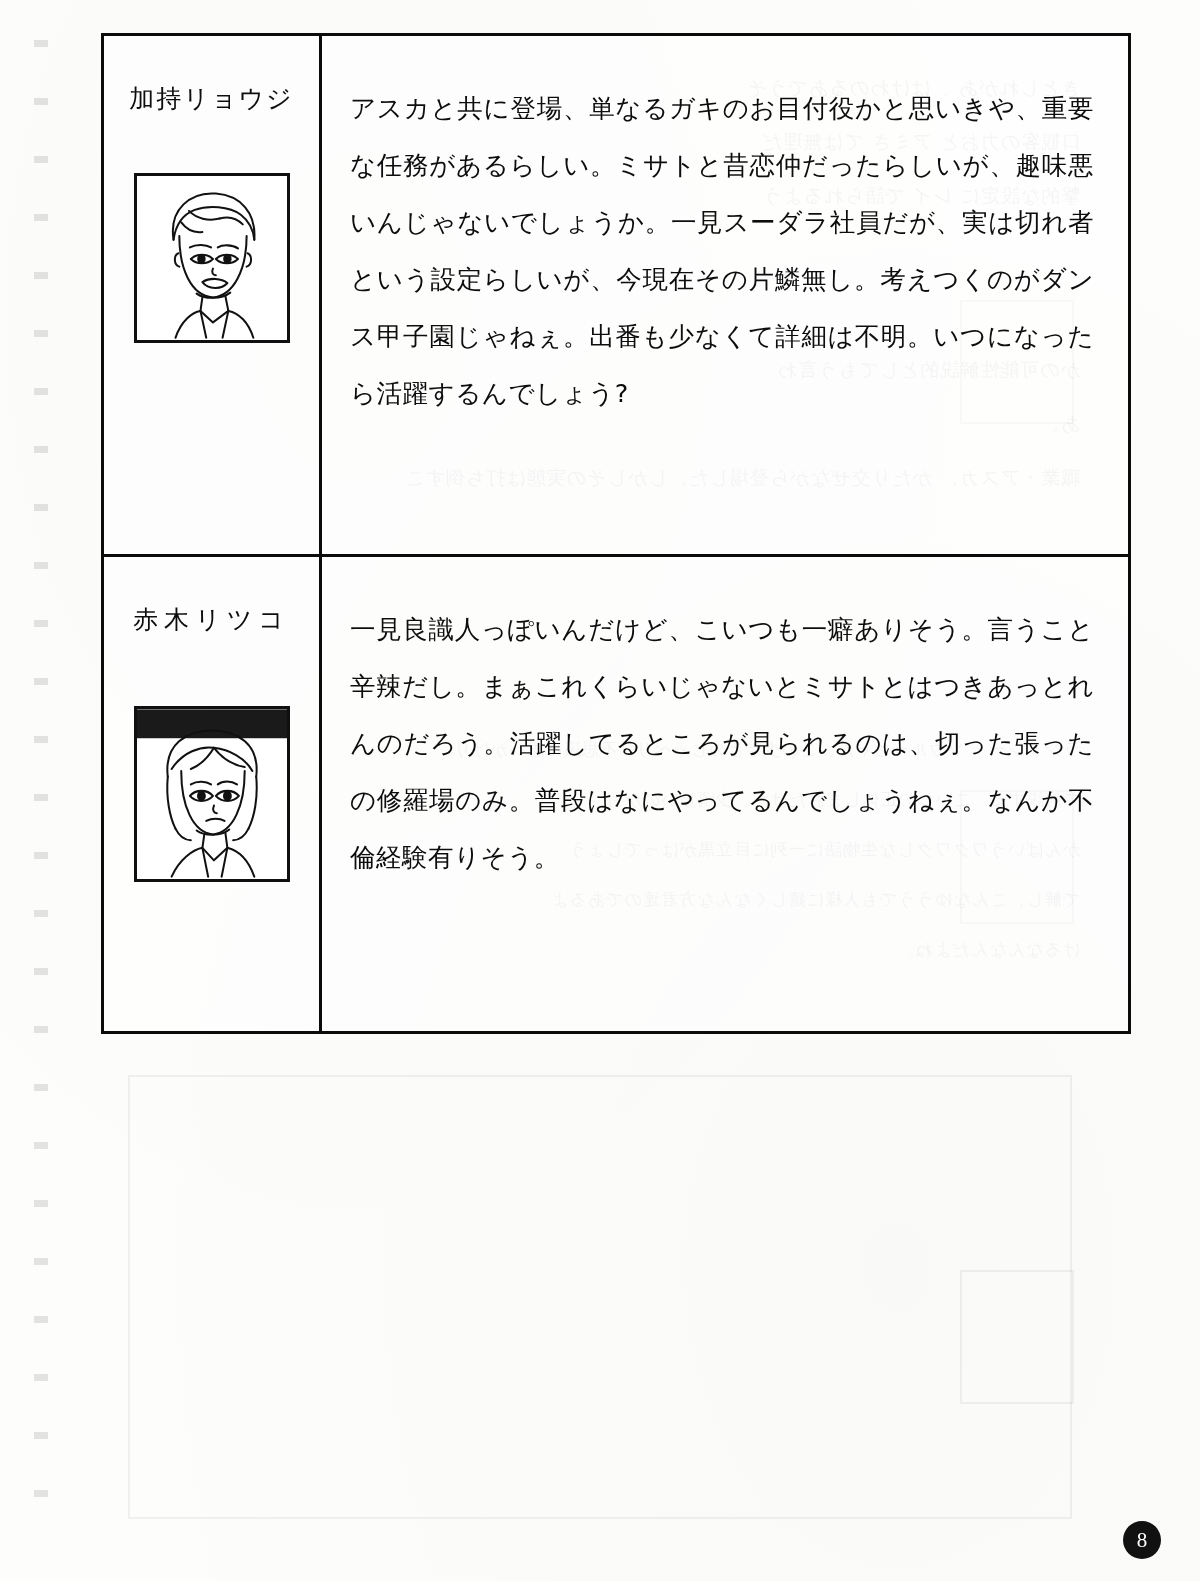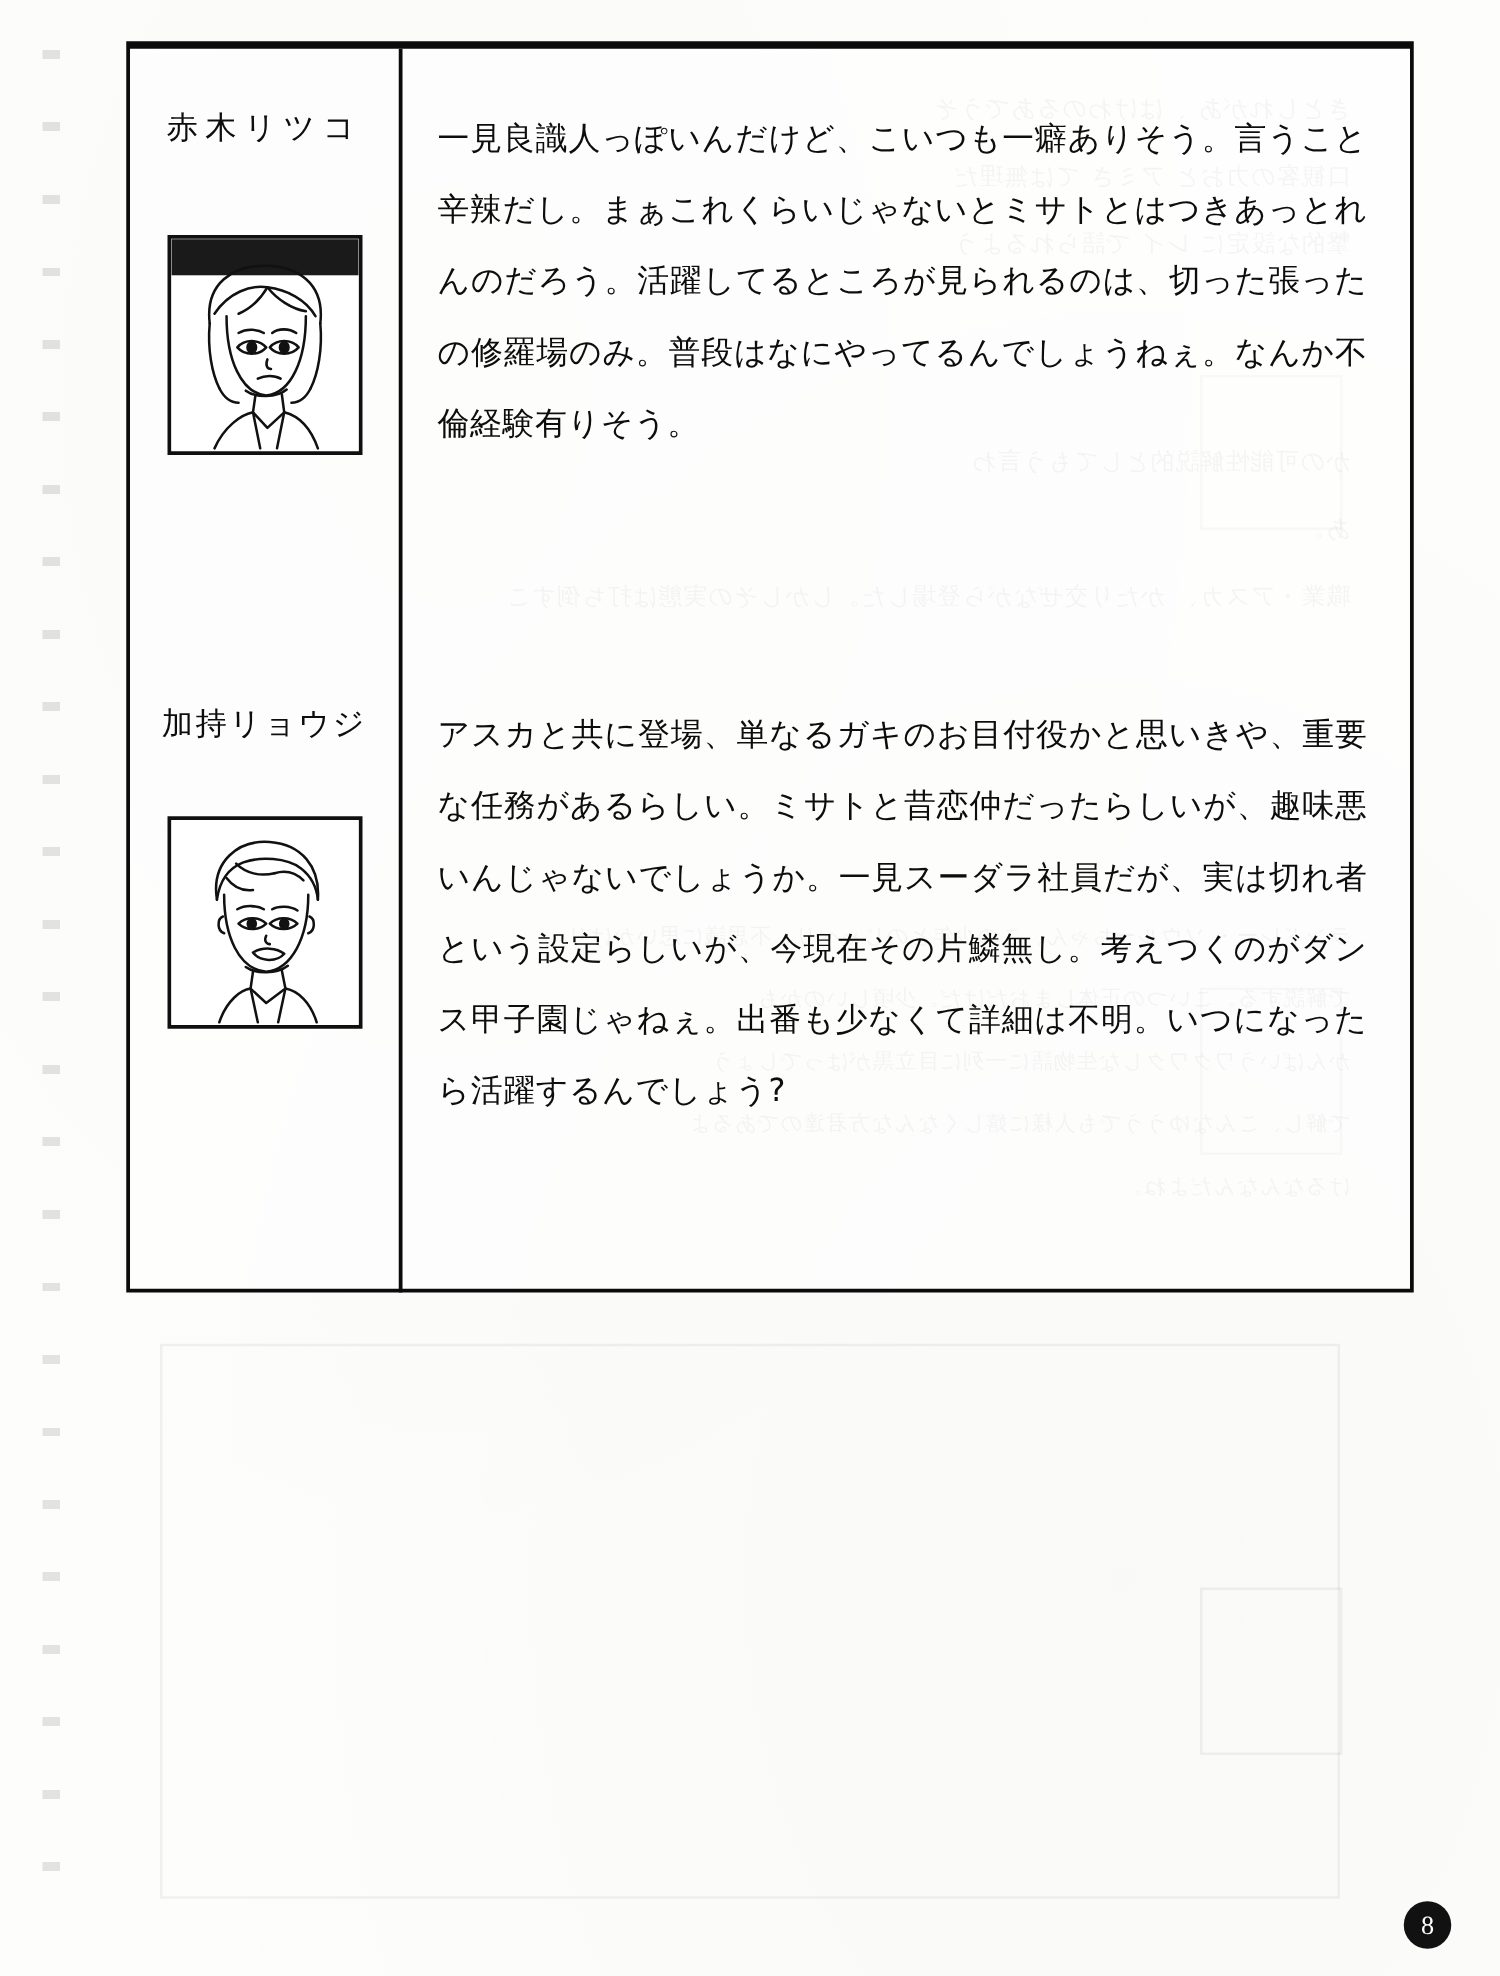--- a/index.html
+++ b/index.html
@@ -173,20 +173,69 @@
     </div>
   </div>
 
   <div class="bleed-box" style="left:960px; top:300px; width:110px; height:120px;"></div>
   <div class="bleed-box" style="left:960px; top:790px; width:110px; height:130px;"></div>
   <div class="bleed-box" style="left:960px; top:1270px; width:110px; height:130px;"></div>
   <div class="bleed-box" style="left:128px; top:1075px; width:940px; height:440px;"></div>
 
   <div class="table">
 
+    <div class="row row-1">
+      <div class="cell-left">
+        <div class="name">加持リョウジ</div>
+        <div class="portrait">
+          <svg viewBox="0 0 156 170" xmlns="http://www.w3.org/2000/svg">
+            <rect x="0" y="0" width="156" height="170" fill="#ffffff"></rect>
+            <g fill="none" stroke="#111" stroke-width="2.1" stroke-linecap="round" stroke-linejoin="round">
+
+              <path d="M38 66 C33 34 56 16 82 18 C108 20 124 38 122 66"></path>
+              <path d="M38 66 C40 52 47 40 60 35 C74 30 96 31 108 40 C117 47 121 56 122 66"></path>
+
+              <path d="M54 36 C62 44 74 47 86 44"></path>
+              <path d="M86 44 C96 41 104 44 110 50"></path>
+              <path d="M46 48 C52 56 60 59 68 58"></path>
+
+              <path d="M44 62 C44 96 56 124 79 126 C100 124 114 98 114 62"></path>
+
+              <path d="M43 80 C38 82 38 92 44 94"></path>
+              <path d="M115 80 C120 82 120 92 114 94"></path>
+
+              <path d="M55 74 C62 70 72 71 77 74"></path>
+              <path d="M84 74 C89 71 99 71 105 75"></path>
+
+              <path d="M56 86 C62 80 73 80 79 86 C73 92 62 92 56 86 Z"></path>
+              <path d="M82 86 C88 80 99 80 105 86 C99 92 88 92 82 86 Z"></path>
+
+              <ellipse cx="67" cy="86" rx="4.4" ry="5" fill="#111" stroke="none"></ellipse>
+              <ellipse cx="94" cy="86" rx="4.4" ry="5" fill="#111" stroke="none"></ellipse>
+
+              <path d="M79 96 C77 100 79 103 82 103"></path>
+
+              <path d="M68 110 C76 105 88 106 94 111 C88 118 74 118 68 110 Z"></path>
+
+              <path d="M62 122 C70 128 88 128 97 121"></path>
+
+              <path d="M68 126 L66 140"></path>
+              <path d="M92 125 L95 140"></path>
+              <path d="M40 168 C46 150 58 141 66 140 L79 152 L95 140 C106 142 116 152 121 168"></path>
+              <path d="M66 140 L72 168"></path>
+              <path d="M95 140 L89 168"></path>
+            </g>
+          </svg>
+        </div>
+      </div>
+      <div class="cell-right">
+        <div class="body-text">アスカと共に登場、単なるガキのお目付役かと思いきや、重要な任務があるらしい。ミサトと昔恋仲だったらしいが、趣味悪いんじゃないでしょうか。一見スーダラ社員だが、実は切れ者という設定らしいが、今現在その片鱗無し。考えつくのがダンス甲子園じゃねぇ。出番も少なくて詳細は不明。いつになったら活躍するんでしょう?</div>
+      </div>
+    </div>
+
     <div class="row row-2">
       <div class="cell-left">
         <div class="name name-spaced">赤木リツコ</div>
         <div class="portrait second">
           <svg viewBox="0 0 156 176" xmlns="http://www.w3.org/2000/svg">
             <rect x="0" y="0" width="156" height="176" fill="#ffffff"></rect>
 
             <rect x="0" y="0" width="156" height="30" fill="#1a1a1a"></rect>
             <g fill="none" stroke="#111" stroke-width="2.1" stroke-linecap="round" stroke-linejoin="round">
 
@@ -224,66 +273,17 @@
               <path d="M94 144 L88 174"></path>
             </g>
           </svg>
         </div>
       </div>
       <div class="cell-right">
         <div class="body-text">一見良識人っぽいんだけど、こいつも一癖ありそう。言うこと辛辣だし。まぁこれくらいじゃないとミサトとはつきあっとれんのだろう。活躍してるところが見られるのは、切った張ったの修羅場のみ。普段はなにやってるんでしょうねぇ。なんか不倫経験有りそう。</div>
       </div>
     </div>
 
-    <div class="row row-1">
-      <div class="cell-left">
-        <div class="name">加持リョウジ</div>
-        <div class="portrait">
-          <svg viewBox="0 0 156 170" xmlns="http://www.w3.org/2000/svg">
-            <rect x="0" y="0" width="156" height="170" fill="#ffffff"></rect>
-            <g fill="none" stroke="#111" stroke-width="2.1" stroke-linecap="round" stroke-linejoin="round">
-
-              <path d="M38 66 C33 34 56 16 82 18 C108 20 124 38 122 66"></path>
-              <path d="M38 66 C40 52 47 40 60 35 C74 30 96 31 108 40 C117 47 121 56 122 66"></path>
-
-              <path d="M54 36 C62 44 74 47 86 44"></path>
-              <path d="M86 44 C96 41 104 44 110 50"></path>
-              <path d="M46 48 C52 56 60 59 68 58"></path>
-
-              <path d="M44 62 C44 96 56 124 79 126 C100 124 114 98 114 62"></path>
-
-              <path d="M43 80 C38 82 38 92 44 94"></path>
-              <path d="M115 80 C120 82 120 92 114 94"></path>
-
-              <path d="M55 74 C62 70 72 71 77 74"></path>
-              <path d="M84 74 C89 71 99 71 105 75"></path>
-
-              <path d="M56 86 C62 80 73 80 79 86 C73 92 62 92 56 86 Z"></path>
-              <path d="M82 86 C88 80 99 80 105 86 C99 92 88 92 82 86 Z"></path>
-
-              <ellipse cx="67" cy="86" rx="4.4" ry="5" fill="#111" stroke="none"></ellipse>
-              <ellipse cx="94" cy="86" rx="4.4" ry="5" fill="#111" stroke="none"></ellipse>
-
-              <path d="M79 96 C77 100 79 103 82 103"></path>
-
-              <path d="M68 110 C76 105 88 106 94 111 C88 118 74 118 68 110 Z"></path>
-
-              <path d="M62 122 C70 128 88 128 97 121"></path>
-
-              <path d="M68 126 L66 140"></path>
-              <path d="M92 125 L95 140"></path>
-              <path d="M40 168 C46 150 58 141 66 140 L79 152 L95 140 C106 142 116 152 121 168"></path>
-              <path d="M66 140 L72 168"></path>
-              <path d="M95 140 L89 168"></path>
-            </g>
-          </svg>
-        </div>
-      </div>
-      <div class="cell-right">
-        <div class="body-text">アスカと共に登場、単なるガキのお目付役かと思いきや、重要な任務があるらしい。ミサトと昔恋仲だったらしいが、趣味悪いんじゃないでしょうか。一見スーダラ社員だが、実は切れ者という設定らしいが、今現在その片鱗無し。考えつくのがダンス甲子園じゃねぇ。出番も少なくて詳細は不明。いつになったら活躍するんでしょう?</div>
-      </div>
-    </div>
-
   </div>
 
   <div class="page-num">8</div>
 
 </div>
 
 </body></html>

